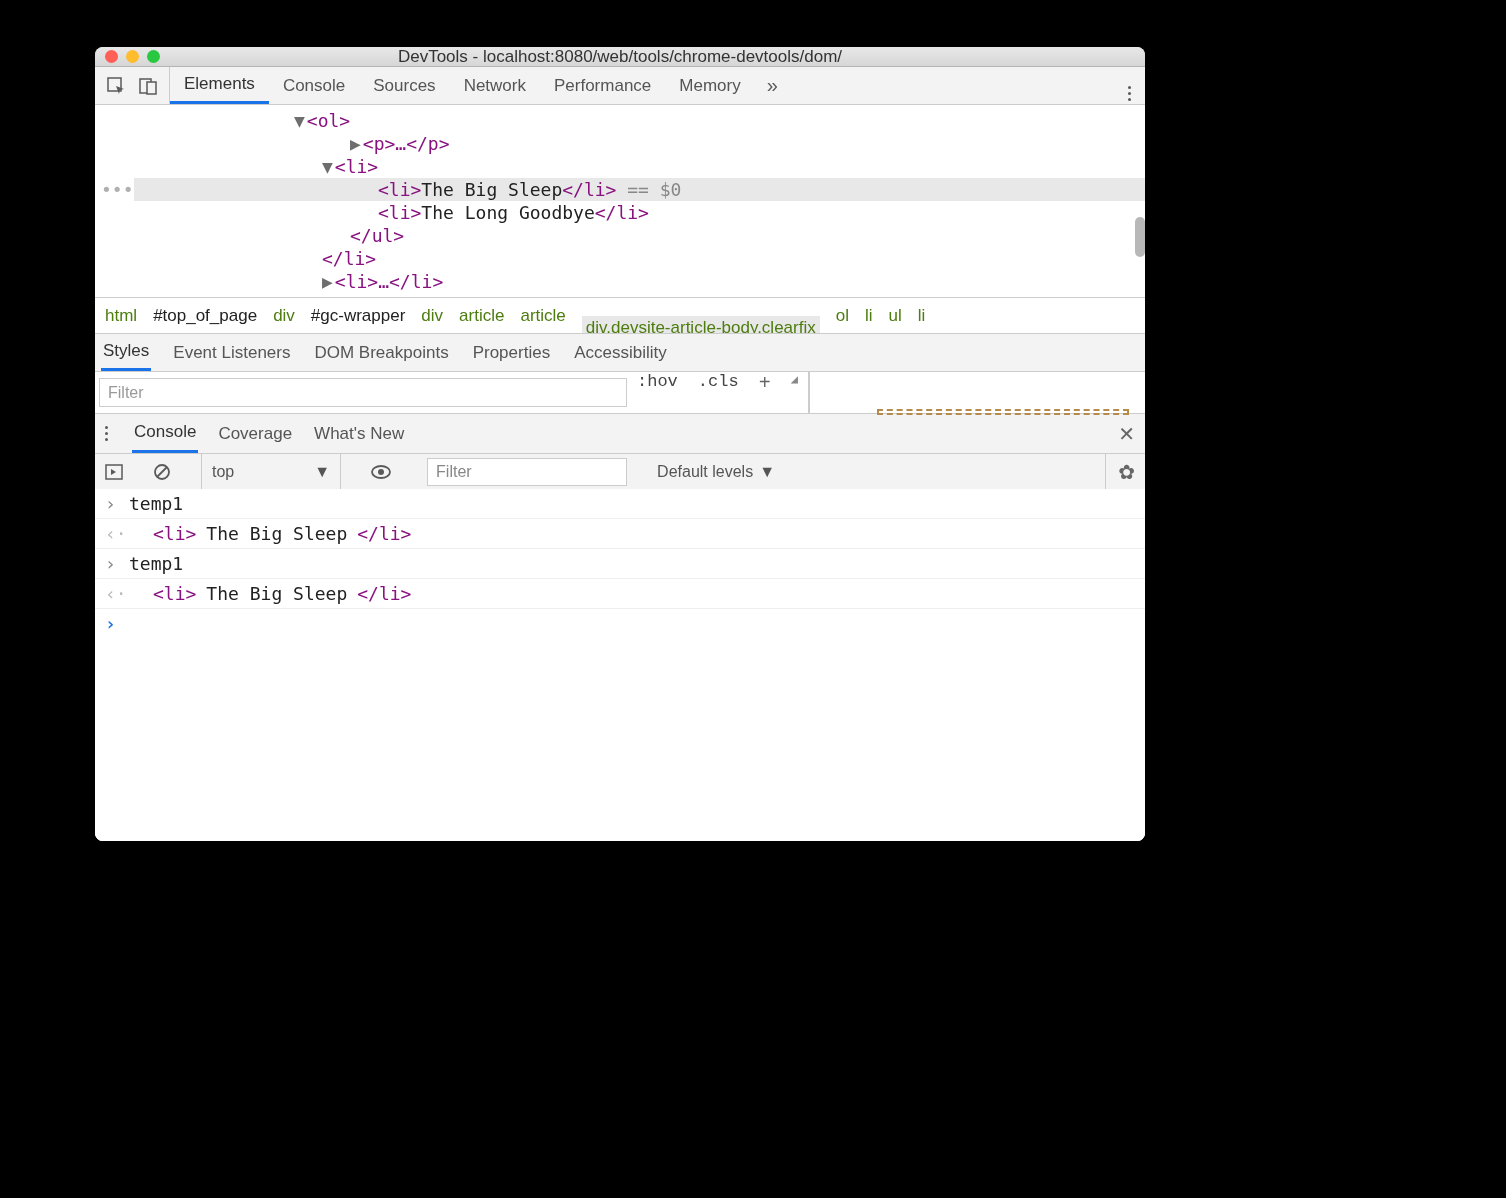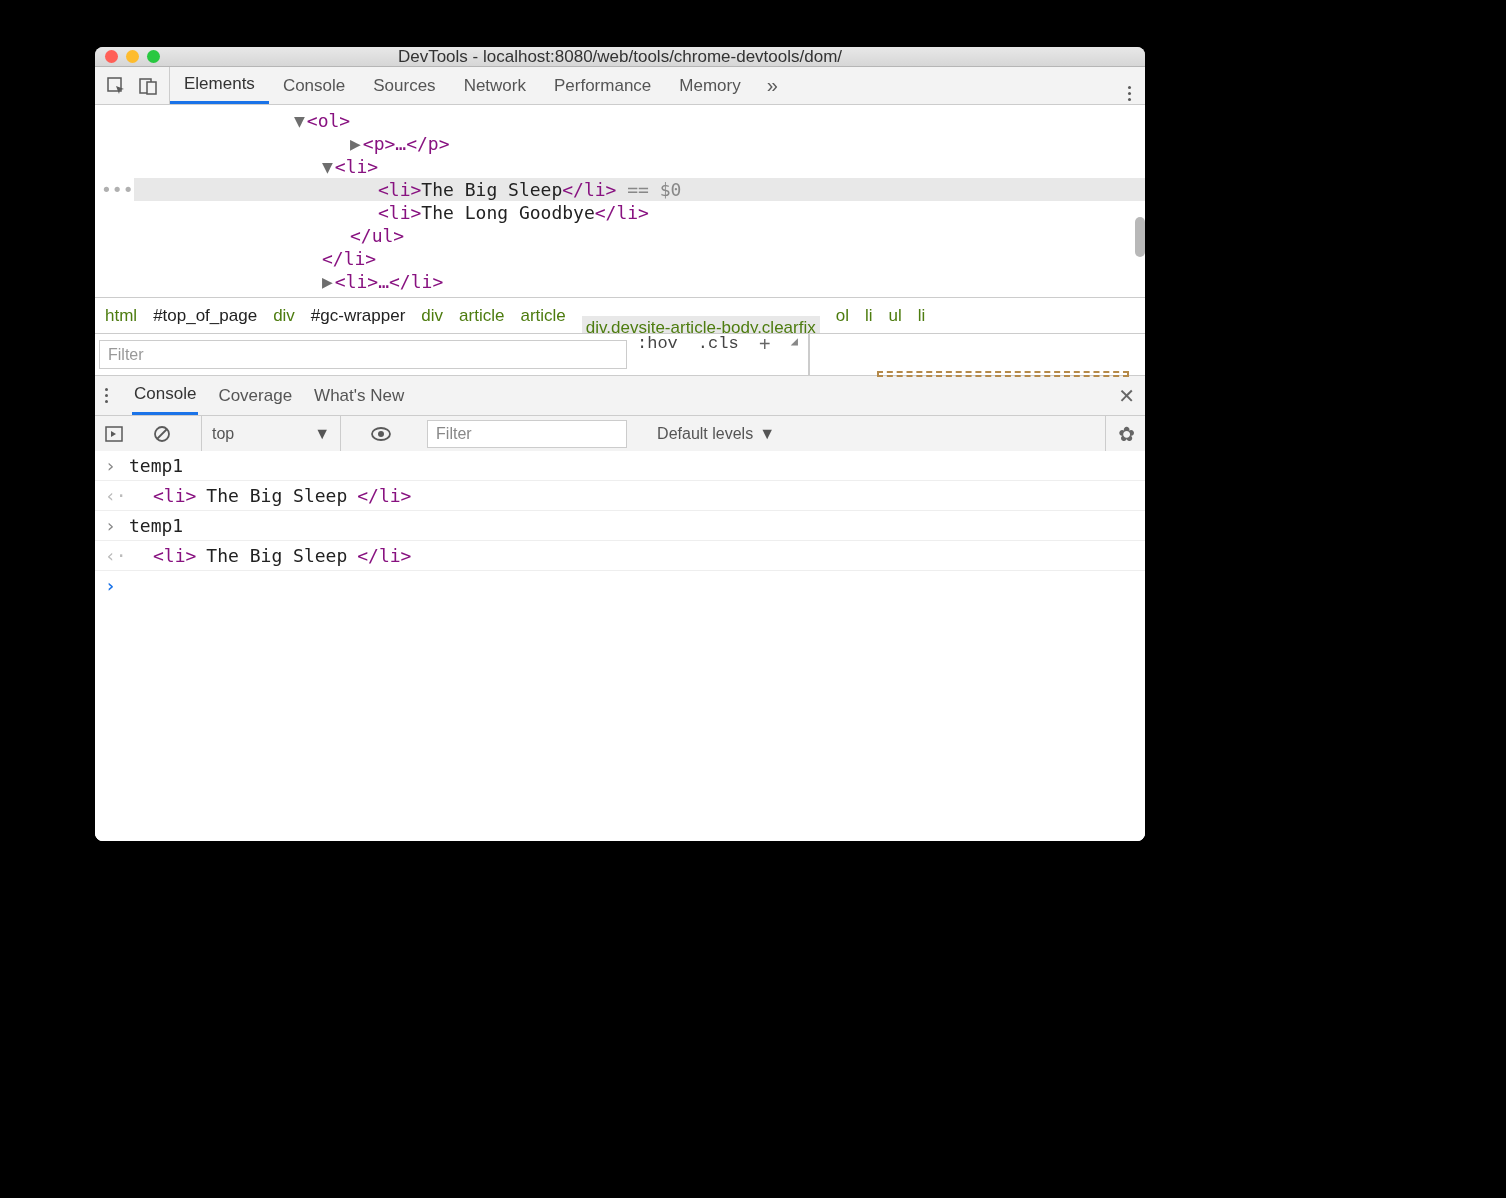--- a/index.html
+++ b/index.html
@@ -129,20 +129,27 @@
         <span class="bc">div</span>
         <span class="bc">article</span>
         <span class="bc">article</span>
         <span class="bc hi">div.devsite-article-body.clearfix</span>
         <span class="bc">ol</span>
         <span class="bc">li</span>
         <span class="bc">ul</span>
         <span class="bc">li</span>
       </div>
 
+    <div class="mid-tabs" id="styles-tabs">
+        <div class="mt active">Styles</div>
+        <div class="mt">Event Listeners</div>
+        <div class="mt">DOM Breakpoints</div>
+        <div class="mt">Properties</div>
+        <div class="mt">Accessibility</div>
+      </div>
 
     <div class="filter-row">
       <div class="filter-input">Filter</div>
       <div class="hov-cls">
         <span>:hov</span>
         <span>.cls</span>
         <span class="plus">+</span>
         <span style="font-size:12px;color:#888;">◢</span>
       </div>
       <div style="flex:1; border-left:1px solid #ccc; position:relative;">

